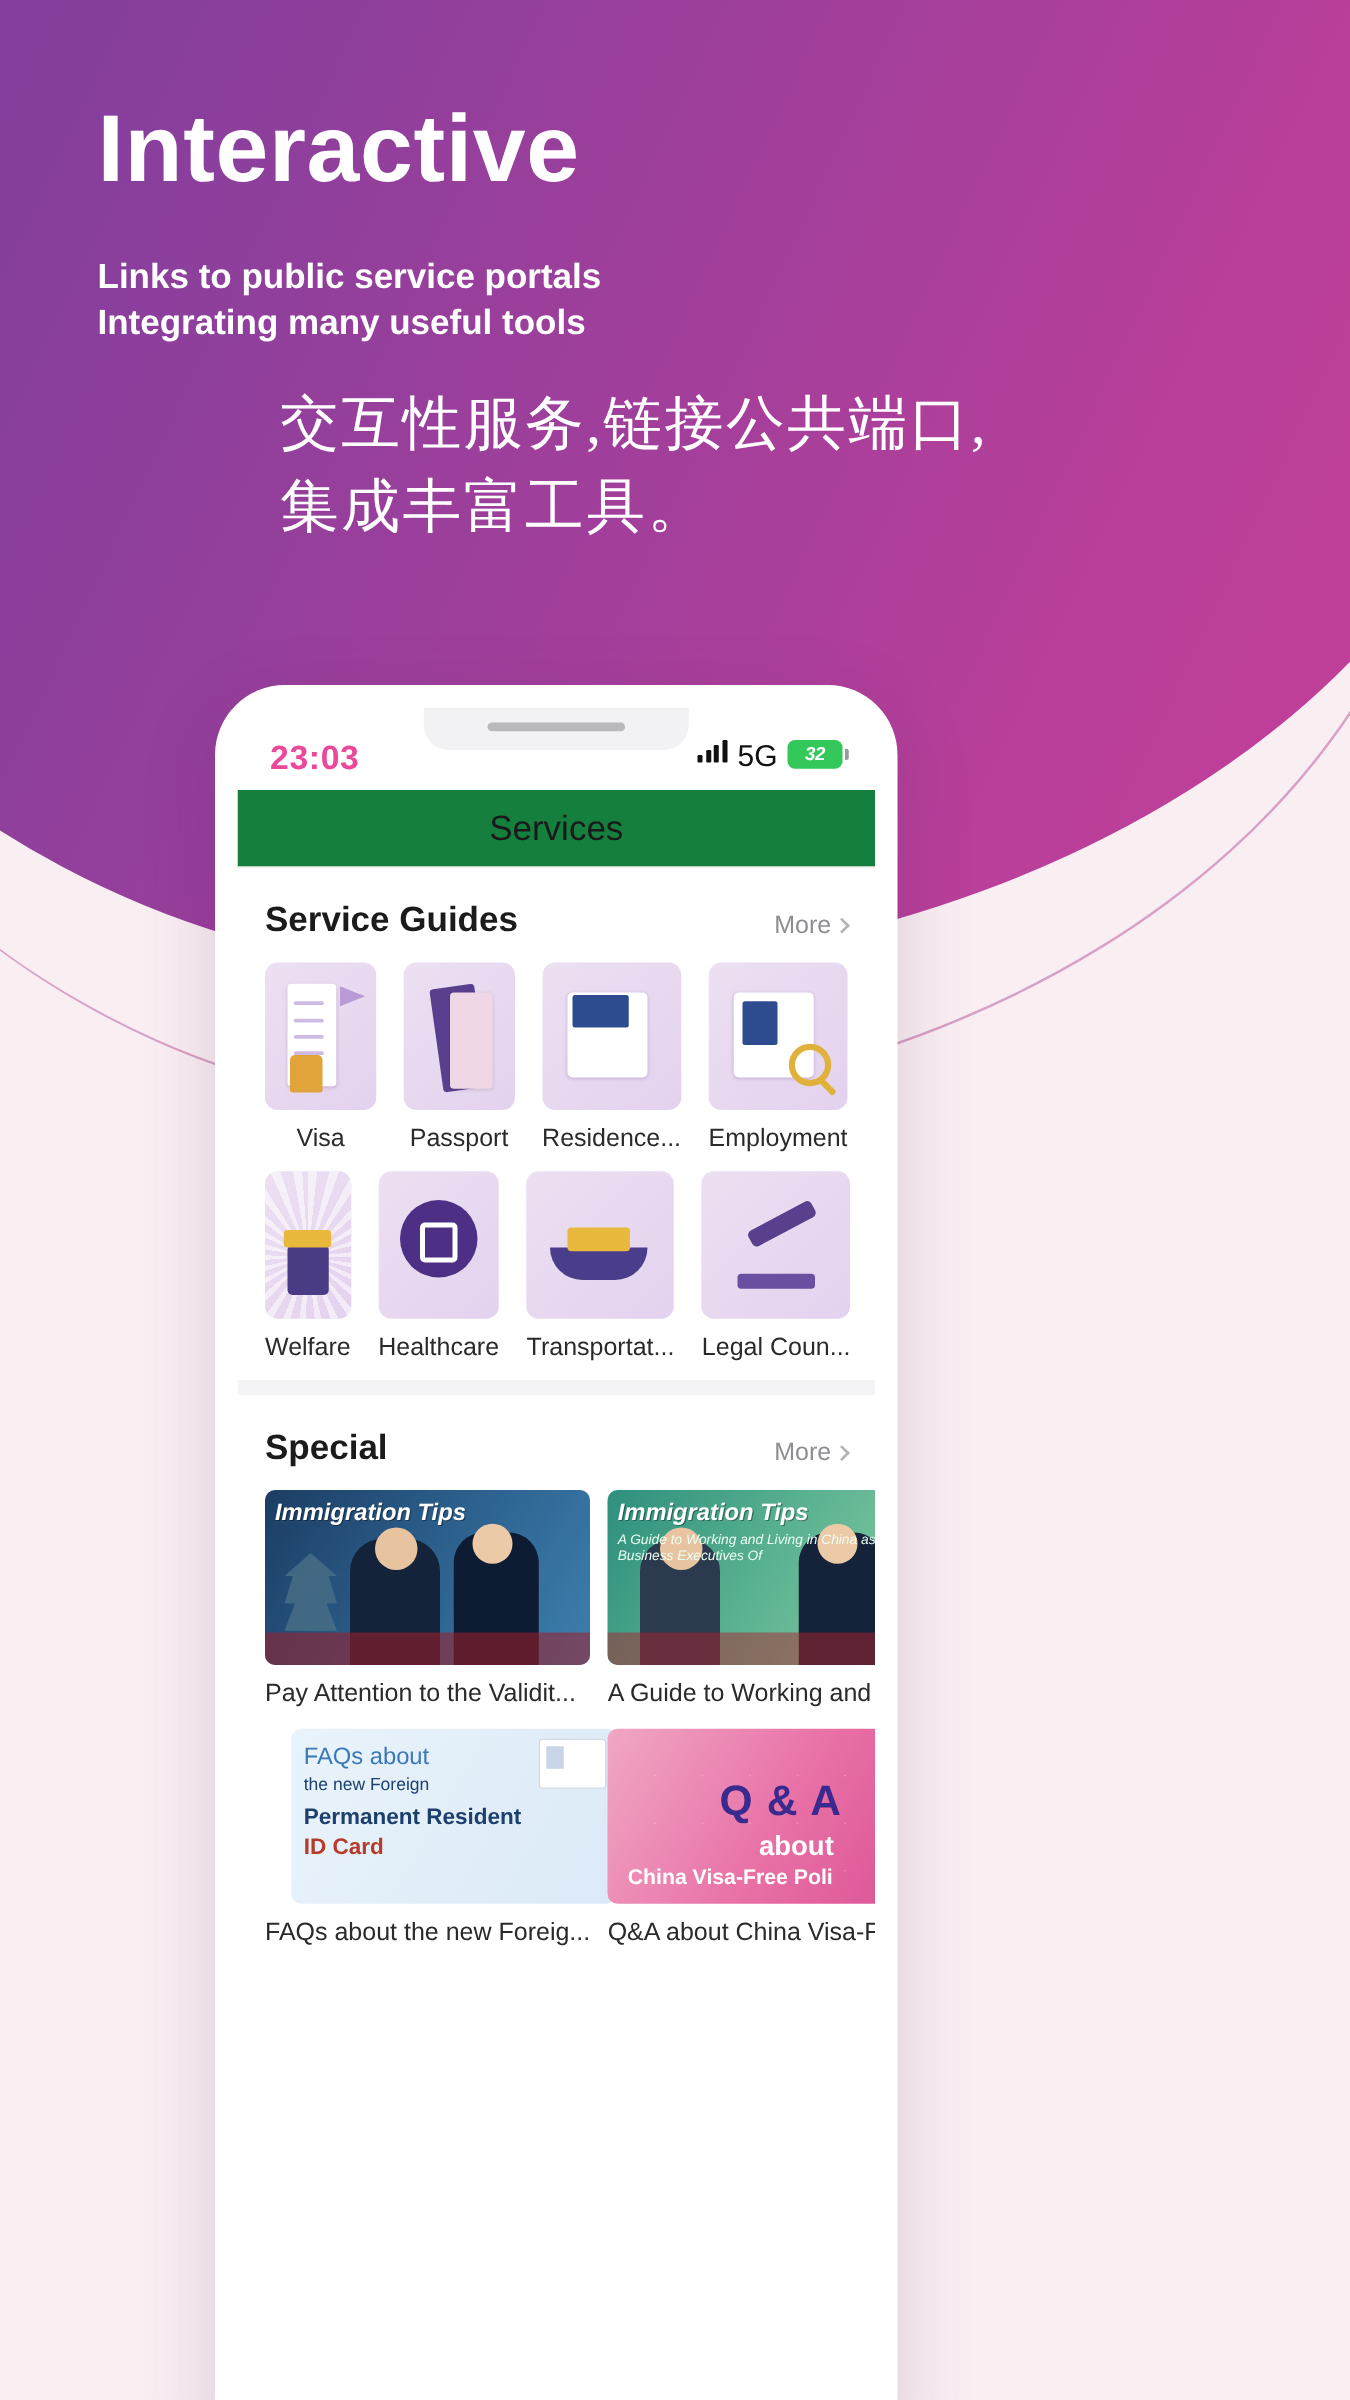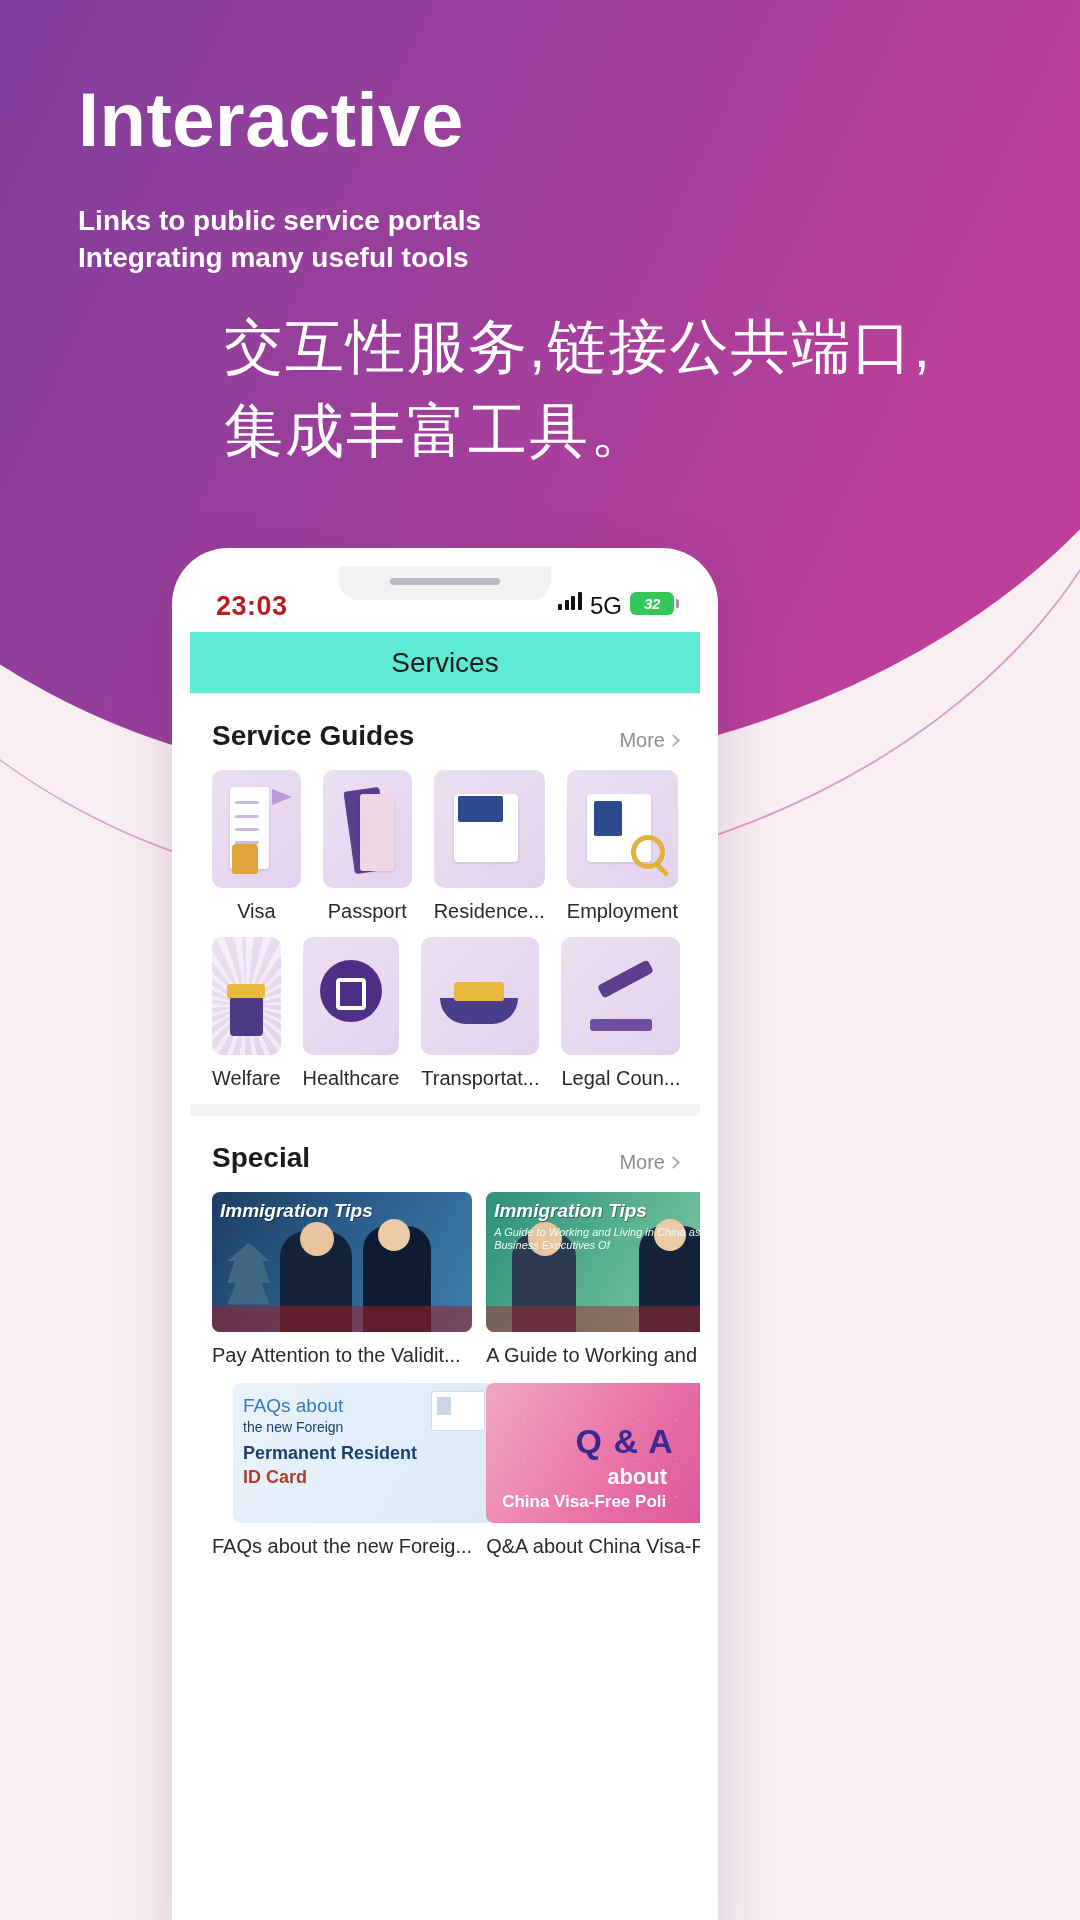--- a/index.html
+++ b/index.html
@@ -44,23 +44,23 @@
   .sub-line {
     font-size: 28px; font-weight: 700; color: #ffffff;
     line-height: 1.33; margin-top: 0;
   }
   .sub-block { margin-top: 44px; }
 
   .cn-wrap {
     position: absolute; left: 224px; top: 306px; z-index: 5;
   }
   .cn-line {
-    font-size: 59px; color: #ffffff; font-weight: 400;
+    font-size: 47px; color: #ffffff; font-weight: 400;
     line-height: 1.42; letter-spacing: 2px;
-    font-family: Liberation Sans, sans-serif;
+    font-family: Liberation Serif, serif;
   }
 
   
   .phone {
     position: absolute; left: 172px; top: 548px;
     width: 546px; height: 1400px;
     background: #ffffff;
     border-radius: 56px 56px 0 0;
     box-shadow: 0 18px 60px rgba(90,30,90,.18);
     overflow: hidden;
@@ -85,21 +85,21 @@
     background: #b9b9bd; border-radius: 4px; z-index: 4;
   }
 
   
   .statusbar {
     position: relative; height: 66px;
     display: flex; align-items: center;
     padding: 14px 26px 0 26px;
     z-index: 2;
   }
-  .sb-time { font-size: 27px; font-weight: 700; color: #b91c1c; letter-spacing: .5px; }
+  .sb-time { font-size: 27px; font-weight: 700; color: #ec4899; letter-spacing: .5px; }
   .sb-right { margin-left: auto; display: flex; align-items: flex-start; gap: 8px; }
   .bars { display: flex; align-items: flex-end; gap: 2.5px; height: 18px; }
   .bars i { display: block; width: 4px; background: #111; border-radius: 1px; }
   .bars i:nth-child(1) { height: 6px; }
   .bars i:nth-child(2) { height: 10px; }
   .bars i:nth-child(3) { height: 14px; }
   .bars i:nth-child(4) { height: 18px; }
   .sb-net { font-size: 24px; font-weight: 500; color: #111; }
   .batt {
     position: relative; width: 44px; height: 23px;
@@ -108,21 +108,21 @@
   }
   .batt span { font-size: 15px; font-weight: 700; color: #fff; letter-spacing: -.3px; font-style: italic; }
   .batt::after {
     content: ""; position: absolute; right: -5px; top: 7px;
     width: 3px; height: 9px; background: #9a9a9e; border-radius: 0 2px 2px 0;
   }
 
   
   .navbar {
     height: 62px; display: flex; align-items: center; justify-content: center;
-    background: #5eead4; border-bottom: 1px solid #ececec;
+    background: #15803d; border-bottom: 1px solid #ececec;
   }
   .nav-title { font-size: 28px; color: #1a1a1a; font-weight: 400; }
 
   .scrollview { background: #f4f4f6; }
 
   .section {
     background: #ffffff; padding: 26px 22px 14px 22px;
   }
   .section + .section { margin-top: 12px; }
   .section-head {

